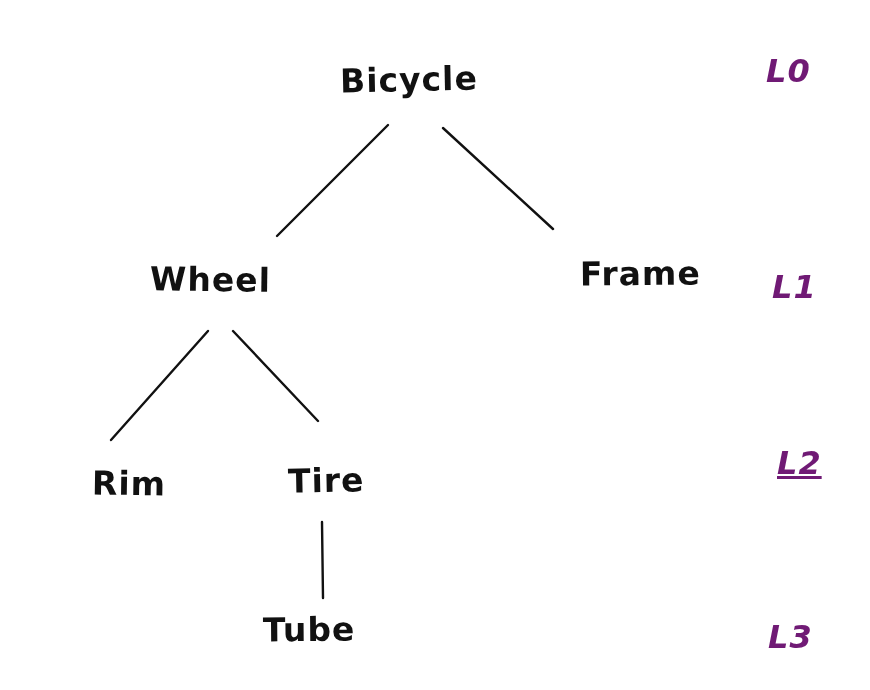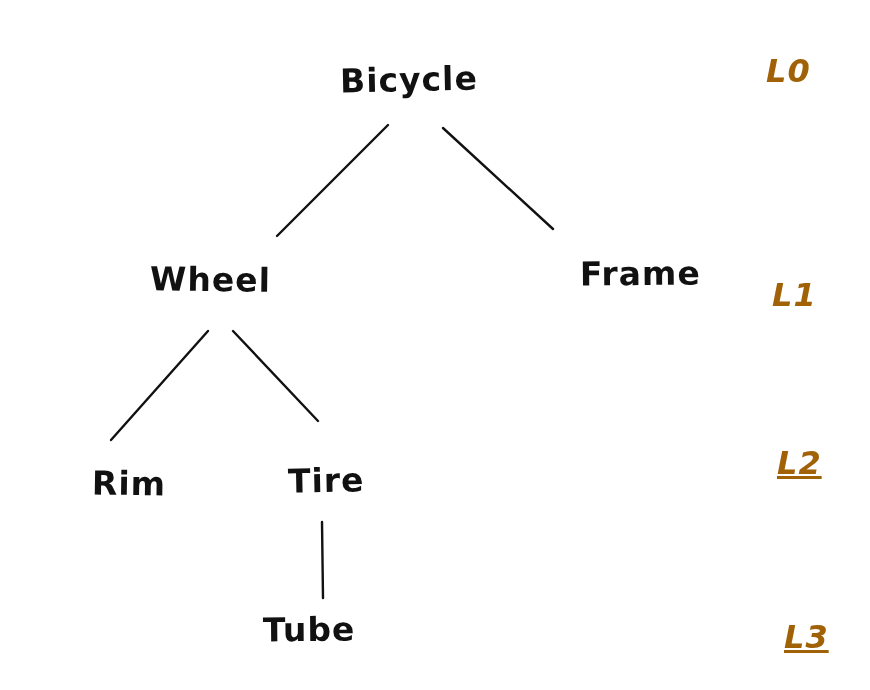--- a/index.html
+++ b/index.html
@@ -35,21 +35,21 @@
     letter-spacing: 1px;
     white-space: nowrap;
     line-height: 1.1;
   }
   
   .tilt-a { transform: rotate(-1.2deg); }
   .tilt-b { transform: rotate(0.8deg); }
   .tilt-c { transform: rotate(-0.5deg); }
   .level-label {
     position: absolute;
-    color: #a16207;
+    color: #701a75;
     font-size: 32px;
     font-weight: 600;
     font-style: italic;
     letter-spacing: 1px;
     white-space: nowrap;
     line-height: 1.1;
   }
 </style>
 </head>
 <body>
@@ -71,19 +71,19 @@
   <div class="node tilt-c" style="left:580px; top:256px;">Frame</div>
 
   <div class="node tilt-b" style="left:92px; top:466px;">Rim</div>
 
   <div class="node tilt-a" style="left:288px; top:463px;">Tire</div>
 
   <div class="node tilt-c" style="left:263px; top:612px;">Tube</div>
 
   <div class="level-label" style="left:766px; top:54px;">L0</div>
 
-  <div class="level-label" style="left:772px; top:278px;">L1</div>
+  <div class="level-label" style="left:772px; top:270px;">L1</div>
 
   <div class="level-label" style="left:777px; top:446px;text-decoration:underline;">L2</div>
 
-  <div class="level-label" style="left:784px; top:620px;text-decoration:underline;">L3</div>
+  <div class="level-label" style="left:768px; top:620px;">L3</div>
 
 </div>
 
 </body></html>

